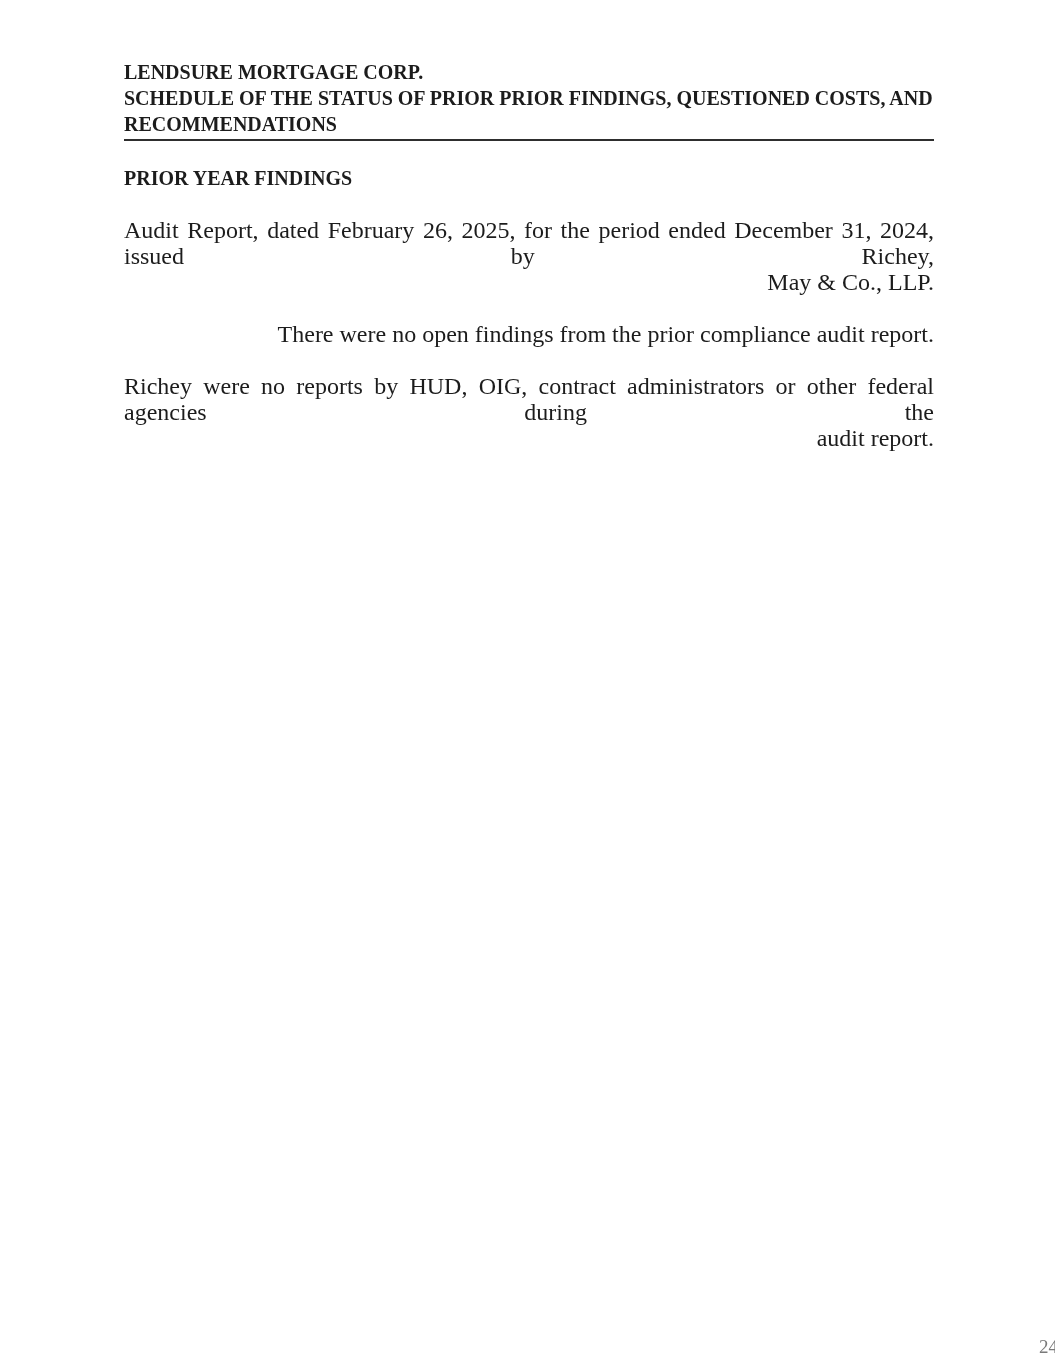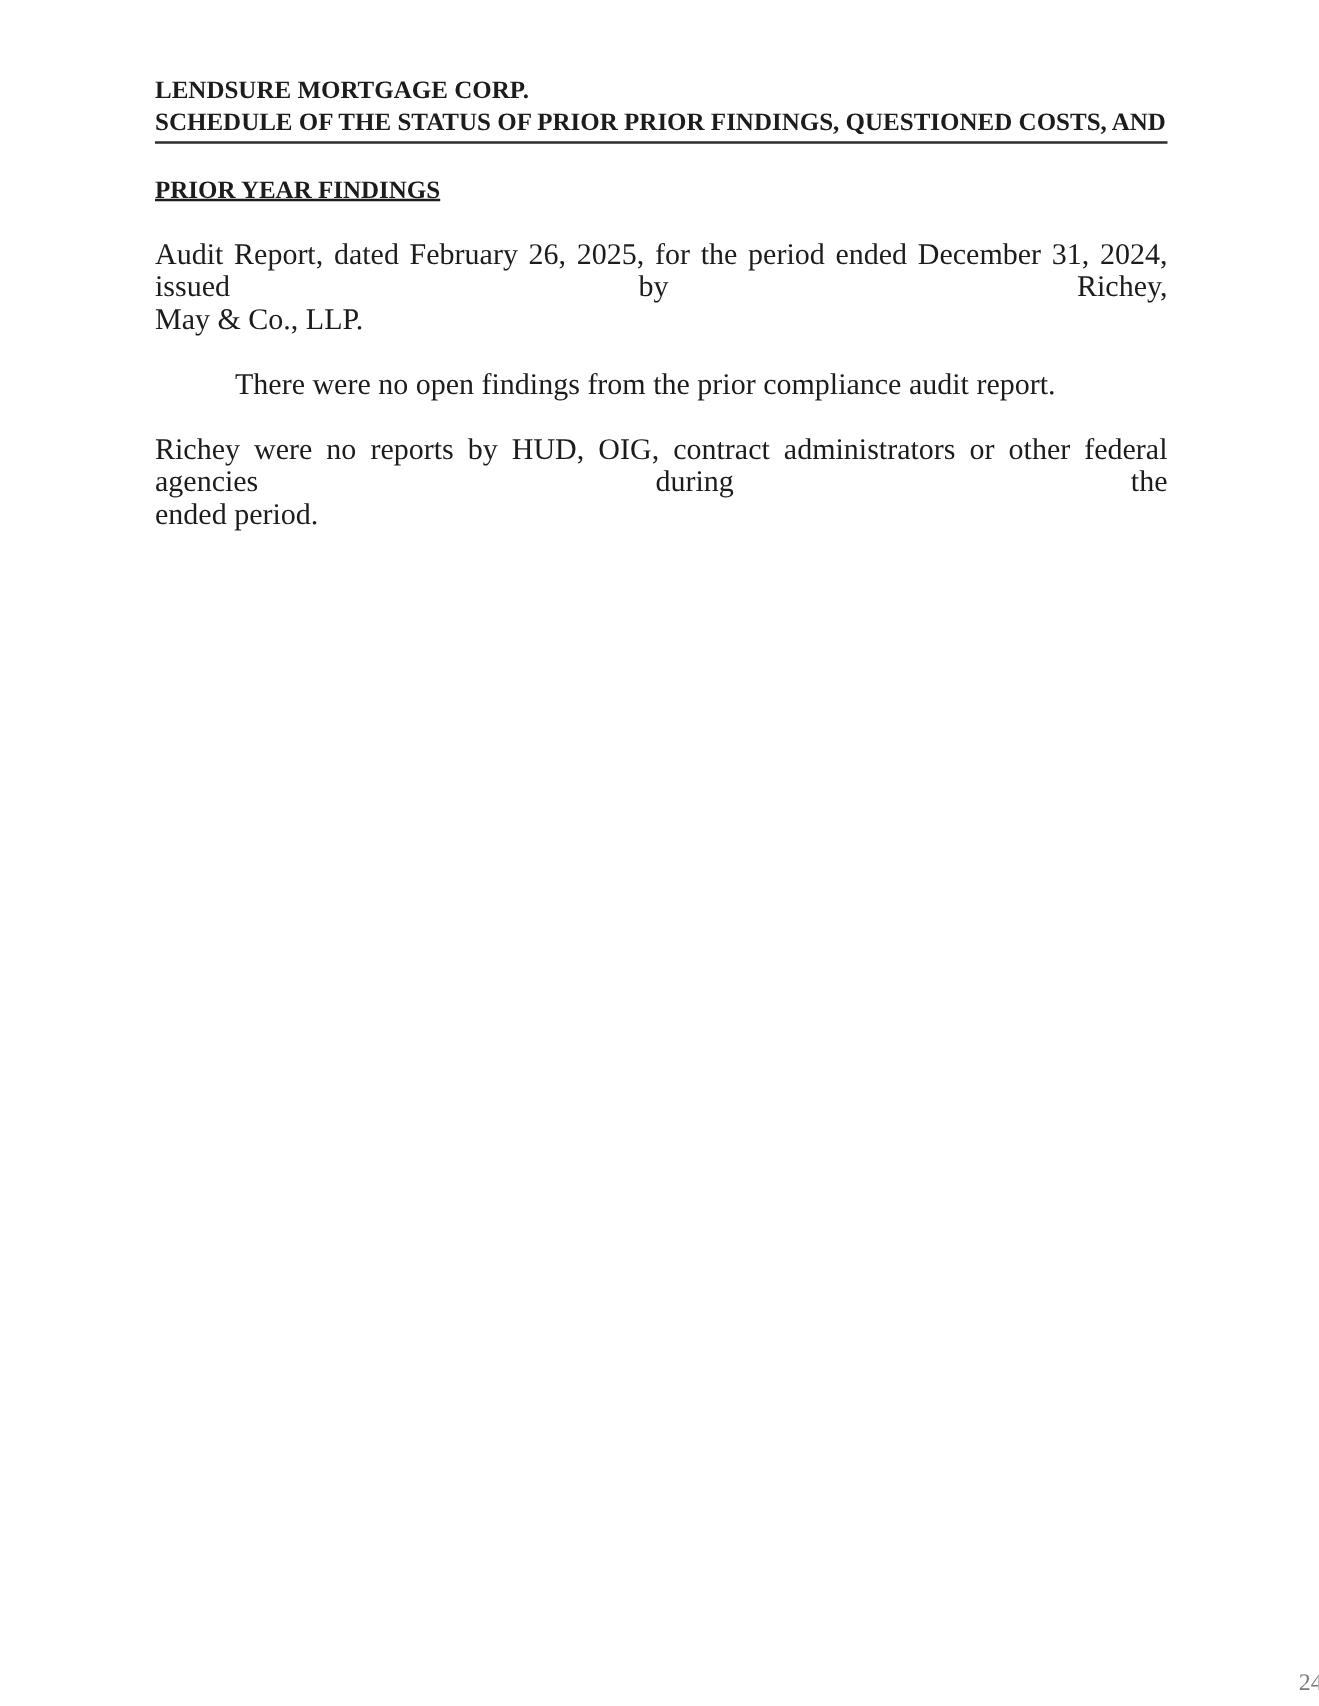--- a/index.html
+++ b/index.html
@@ -38,30 +38,29 @@
     margin-top: 2px;
     height: 2px;
     background: #2e2e2e;
     width: 100%;
   }
   .section-heading {
     margin-top: 24px;
     font-weight: bold;
     font-size: 20px;
     line-height: 26px;
-    text-decoration: underline;
   }
   .para {
     margin-top: 26px;
     font-size: 24px;
     line-height: 26px;
   }
   
   .para .line {
-    text-align: left;
+    text-align: right;
   }
   .para .line:not(:last-child) {
     text-align: justify;
     text-align-last: justify;
   }
   .para.indent .line:first-child {
     text-indent: 64px;
   }
   .page-number {
     position: absolute;
@@ -76,37 +75,38 @@
 </style>
 </head>
 <body>
 
 <div class="page">
   <div class="content">
 
     <header>
       <div class="h-line">LENDSURE MORTGAGE CORP.</div>
       <div class="h-line">SCHEDULE OF THE STATUS OF PRIOR PRIOR FINDINGS, QUESTIONED COSTS, AND</div>
+      <div class="h-line">RECOMMENDATIONS</div>
       <div class="rule"></div>
     </header>
 
     <main>
       <div class="section-heading">PRIOR YEAR FINDINGS</div>
 
       <div class="para">
         <div class="line">Audit Report, dated February 26, 2025, for the period ended December 31, 2024, issued by Richey,</div>
         <div class="line">May &amp; Co., LLP.</div>
       </div>
 
       <div class="para indent">
         <div class="line">There were no open findings from the prior compliance audit report.</div>
       </div>
 
       <div class="para">
         <div class="line">Richey were no reports by HUD, OIG, contract administrators or other federal agencies during the</div>
-        <div class="line">ended period.</div>
+        <div class="line">audit report.</div>
       </div>
 
     </main>
 
     <div class="page-number">24</div>
   </div>
 </div>
 
 </body></html>

